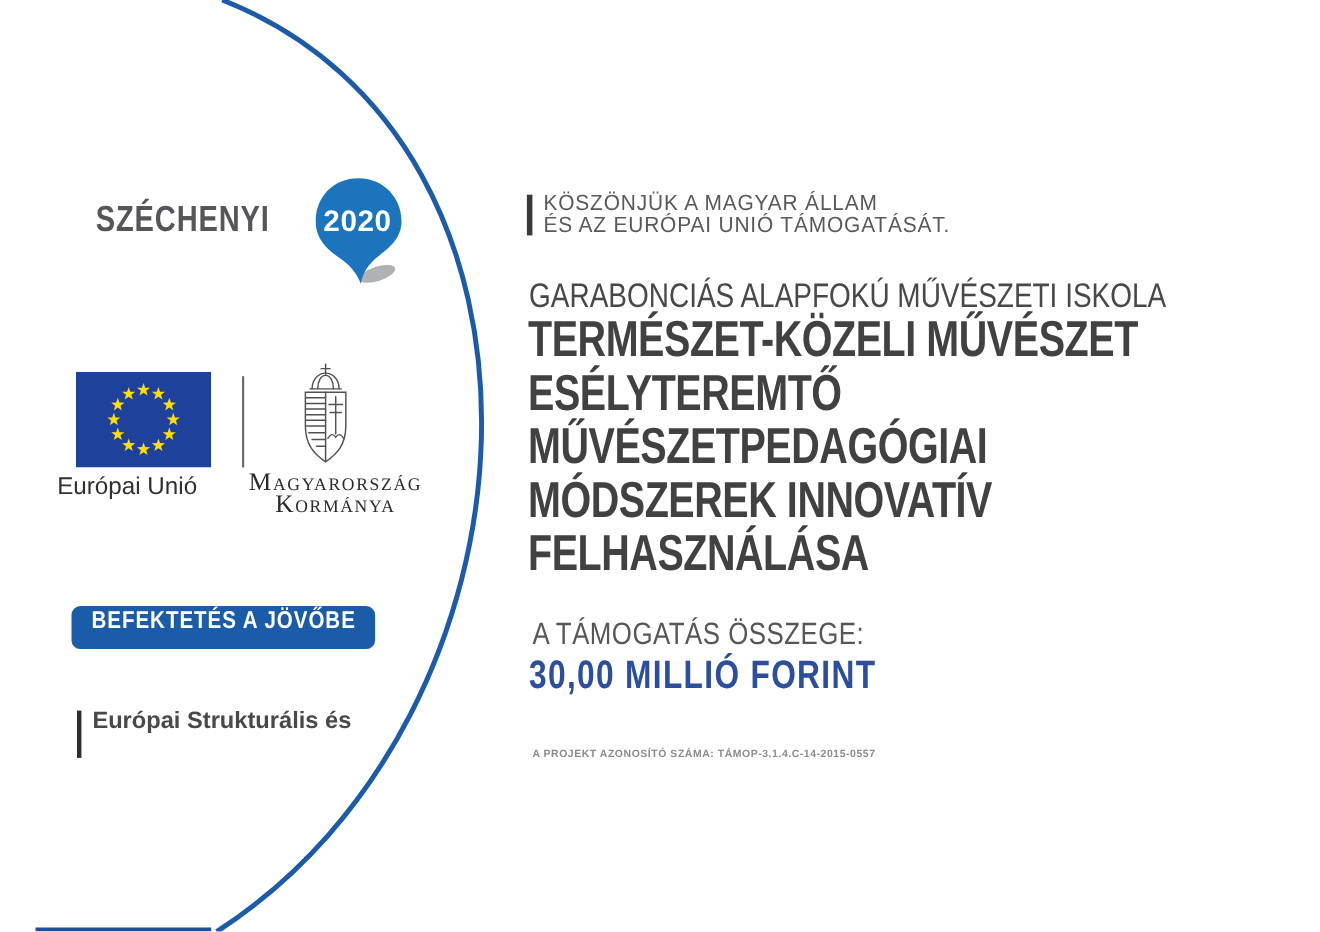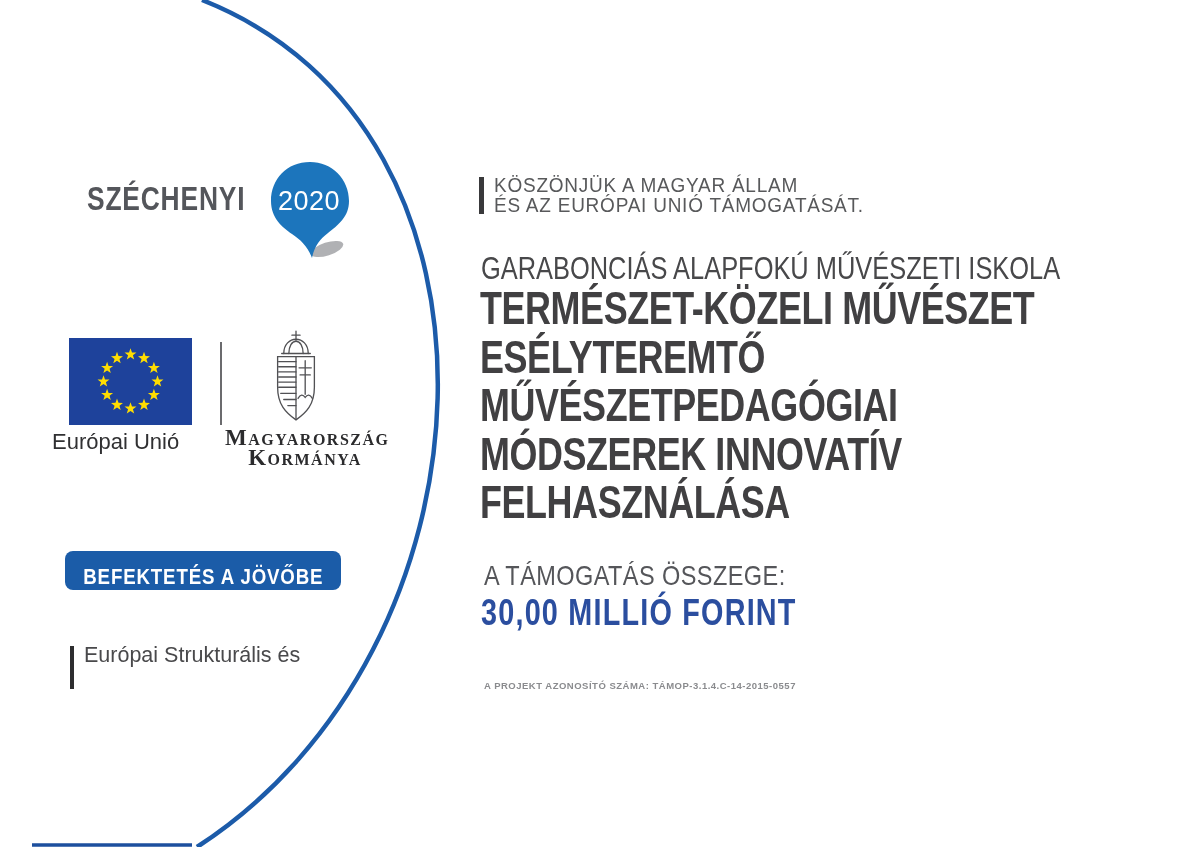--- a/index.html
+++ b/index.html
@@ -11,52 +11,52 @@
   }
   .abs { position:absolute; }
 
   
   .szechenyi-text {
     left:55px; top:180px;
     font-size:33px; font-weight:bold; color:#54565B;
     letter-spacing:1px; white-space:nowrap;
     transform:scaleX(0.8); transform-origin:left top;
   }
-  .pin-wrap { left:236px; top:161px; width:84px; height:98px; }
+  .pin-wrap { left:252px; top:161px; width:84px; height:98px;font-weight:bold; }
 
   .eu-flag { left:37px; top:338px; width:123px; height:87px; }
   .eu-label {
     left:20px; top:429px; font-size:22px; color:#303032; white-space:nowrap;
   }
   .logo-divider {
     left:188px; top:342px; width:2px; height:83px; background:#6B6B6E;
   }
   .coa { left:232px; top:329px; width:64px; height:96px; }
   .gov-text {
     left:193px; top:428px; width:160px; text-align:center;
     font-family:"Liberation Serif", serif; font-variant:small-caps;
     font-size:23px; line-height:20px; letter-spacing:1.5px; color:#2B2B2D;
     white-space:nowrap;
-    font-weight:bold;
   }
 
   .badge {
     left:33px; top:551px; width:276px; height:39px;
     background:#1B5CA8; border-radius:8px;
-    display:flex; align-items:flex-end; justify-content:center;
+    display:flex; align-items:flex-start; justify-content:center;
   }
   .badge span {
     color:#ffffff; font-weight:bold; font-size:22px; letter-spacing:1px;
     white-space:nowrap; transform:scaleX(0.85);
   }
 
   .esif-bar { left:38px; top:646px; width:4px; height:43px; background:#2D2D2F; }
   .esif-text {
     left:52px; top:644px; font-size:21.5px; line-height:22.5px; color:#49494B;
     white-space:nowrap;
+    font-weight:bold;
   }
 
   .curve-svg { left:0; top:0; width:1200px; height:847px; pointer-events:none; }
 
   
   .thanks-bar { left:447px; top:177px; width:5px; height:37px; background:#39393B; }
   .thanks-text {
     left:462px; top:175px; font-size:20px; line-height:20px;
     letter-spacing:0.8px; color:#58595B; white-space:nowrap;
     transform:scaleX(0.95); transform-origin:left top;

